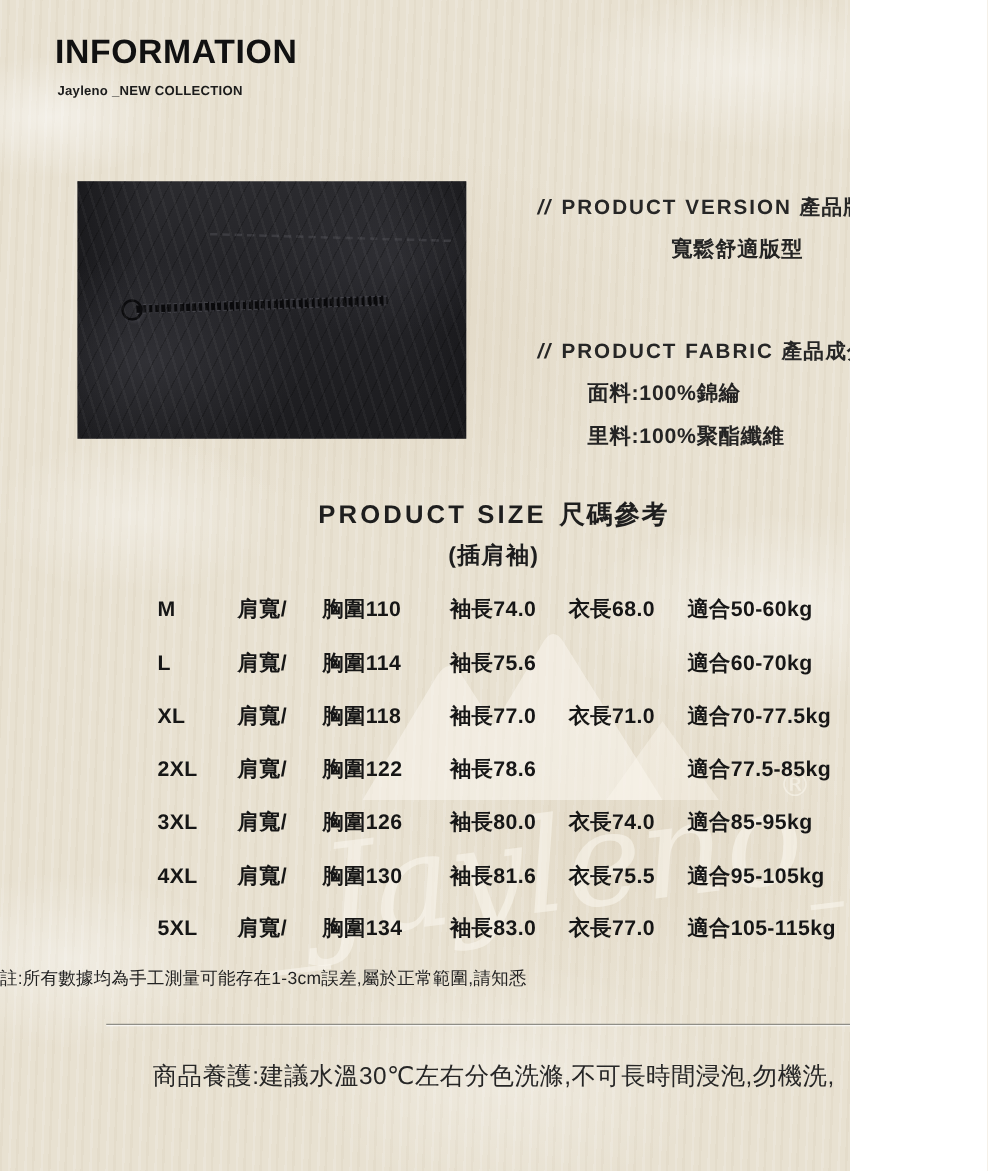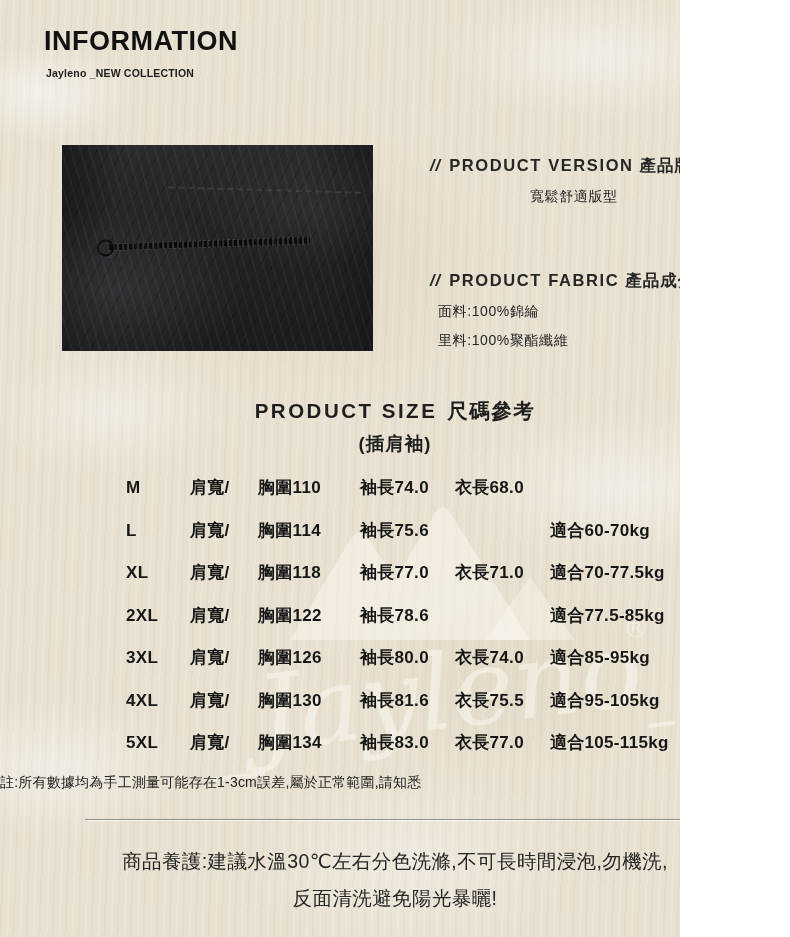--- a/index.html
+++ b/index.html
@@ -47,21 +47,21 @@
   .zip-pull{position:absolute;left:-2px;top:1px;width:13px;height:13px;border:2.5px solid #0c0c0e;
     border-radius:50%;background:transparent;box-shadow:2px 2px 2px rgba(70,70,78,.4);}
   
   .info-block{left:430px;z-index:1;}
   .ver{top:155px;text-align:center;}
   .fab{top:270px;}
   .info-head{font-size:16.5px;font-weight:700;color:#262626;white-space:nowrap;}
   .info-head .slash{font-style:italic;font-weight:700;margin-right:8px;letter-spacing:1px;}
   .info-head .en{letter-spacing:1.6px;margin-right:6px;}
   .info-head .zh{font-weight:600;letter-spacing:1px;}
-  .info-line{margin-left:8px;margin-top:11px;font-size:14px;font-weight:400;color:#242424;letter-spacing:.6px;}
+  .info-line{margin-left:40px;margin-top:11px;font-size:17px;font-weight:700;color:#242424;letter-spacing:.6px;}
   
   .size-head{left:0;top:397px;width:790px;text-align:center;font-size:20.5px;font-weight:700;color:#1e1e1e;z-index:1;}
   .size-head .en{letter-spacing:2.5px;margin-right:10px;}
   .size-head .zh{letter-spacing:1.5px;margin-top:44px;}
   .size-sub{left:0;top:431px;width:790px;text-align:center;font-size:18.5px;font-weight:700;color:#1e1e1e;letter-spacing:1px;z-index:1;}
   
   .watermark{left:185px;top:495px;width:490px;height:290px;z-index:0;pointer-events:none;}
   
   .table{left:0;top:0;width:790px;z-index:1;}
   .trow{position:absolute;left:0;width:790px;height:43px;line-height:43px;}
@@ -119,20 +119,21 @@
     <text x="438" y="142" font-family="DejaVu Sans, sans-serif" font-size="26" fill="rgba(250,246,238,0.58)">®</text>
   </svg>
 
   <div class="abs table">
     <div class="trow r0">
       <span class="c0">M</span>
       <span class="c1">肩寬/</span>
       <span class="c2">胸圍110</span>
       <span class="c3">袖長74.0</span>
       <span class="c4">衣長68.0</span>
+      <span class="c5">適合50-60kg</span>
     </div>
     <div class="trow r1">
       <span class="c0">L</span>
       <span class="c1">肩寬/</span>
       <span class="c2">胸圍114</span>
       <span class="c3">袖長75.6</span>
       <span class="c5">適合60-70kg</span>
     </div>
     <div class="trow r2">
       <span class="c0">XL</span>
@@ -174,16 +175,15 @@
       <span class="c5">適合105-115kg</span>
     </div>
   </div>
 
   <div class="abs note">註:所有數據均為手工測量可能存在1-3cm誤差,屬於正常範圍,請知悉</div>
 
   <div class="abs divider"></div>
 
   <div class="abs care">
     <div>商品養護:建議水溫30℃左右分色洗滌,不可長時間浸泡,勿機洗,</div>
-    <div>反面清洗避免陽光暴曬!</div>
   </div>
 
 </div>
 
 </body></html>

